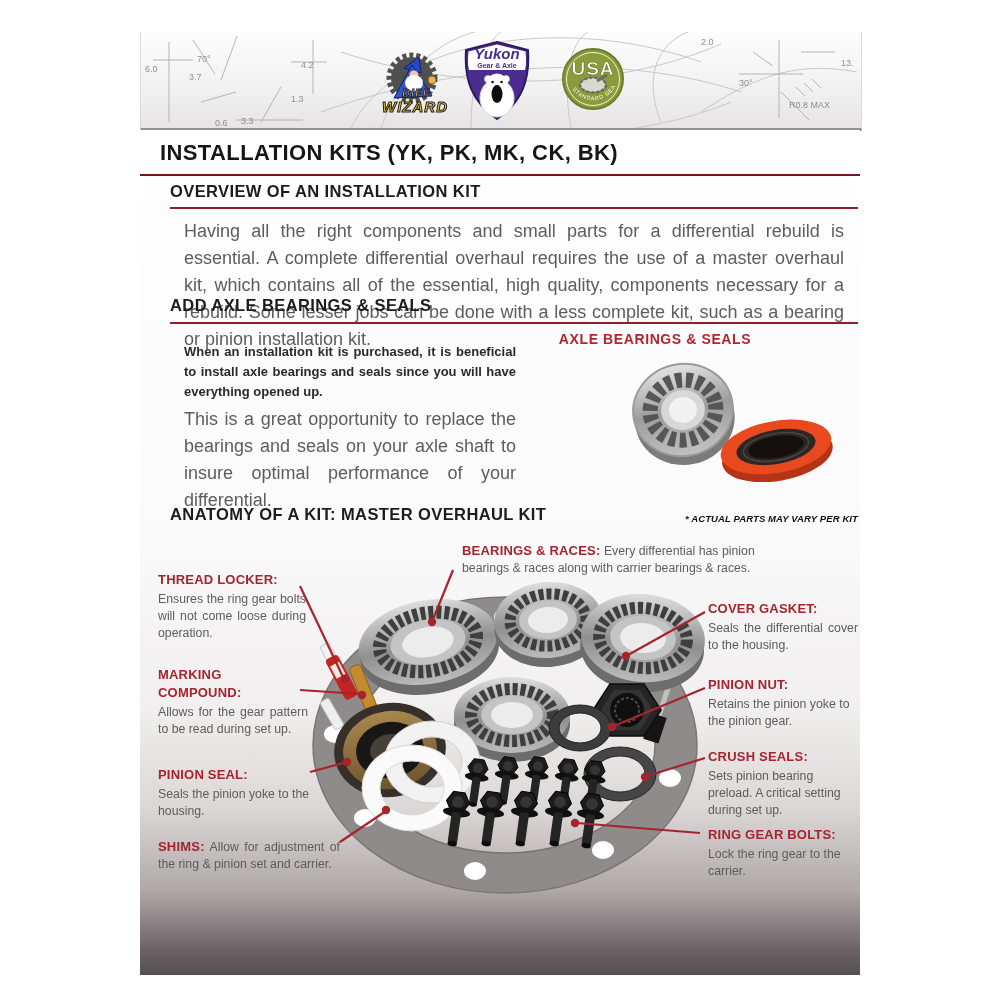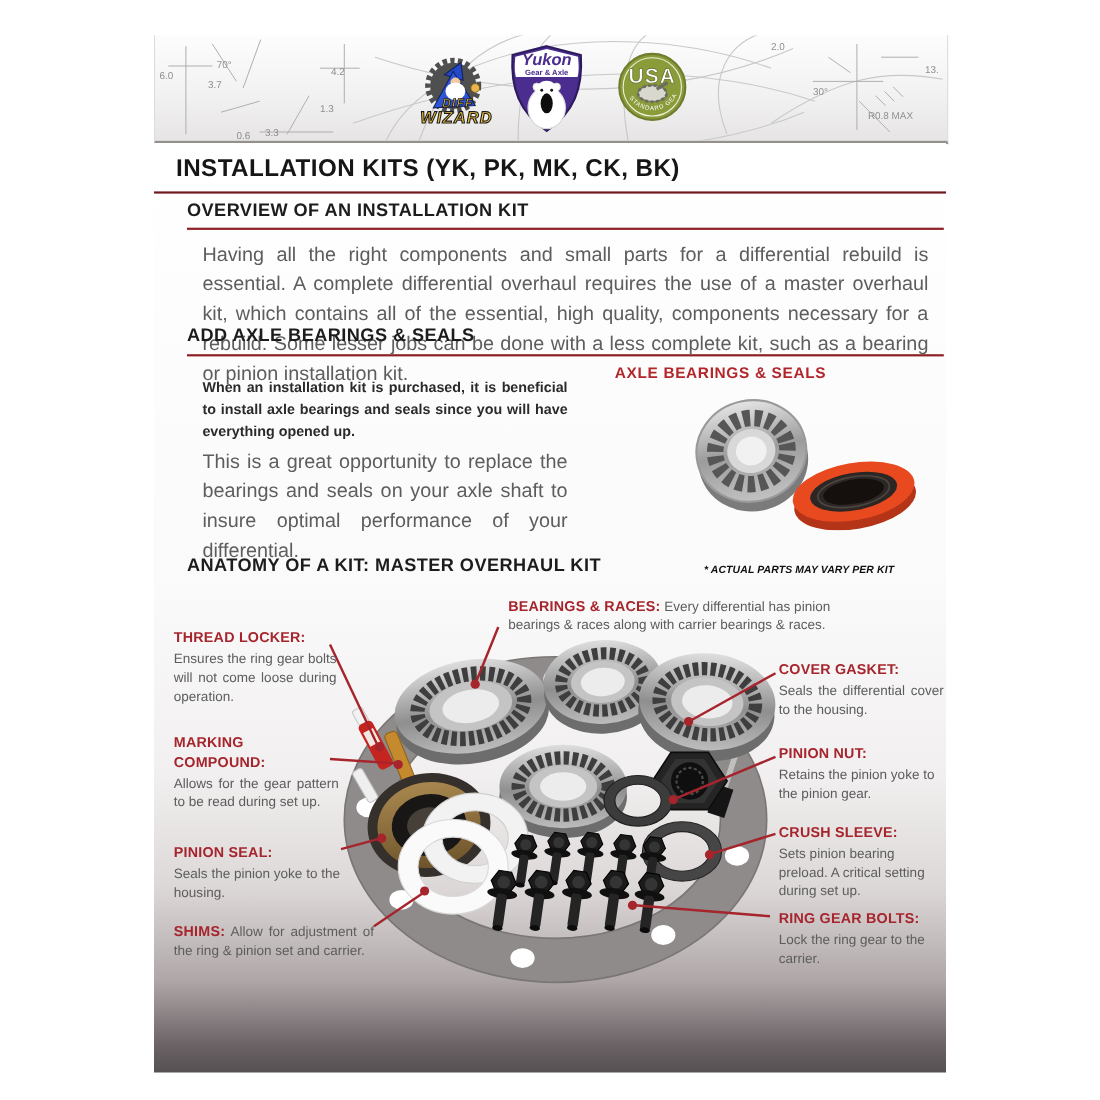--- a/index.html
+++ b/index.html
@@ -20,21 +20,21 @@
   .title-rule{position:absolute;left:0;top:44px;width:720px;height:2px;background:#6f191e;}
 
   .sec-heading{position:absolute;font-size:16.5px;font-weight:bold;color:#1c1c1c;letter-spacing:.4px;text-align:center;}
   .sec-rule{position:absolute;height:2px;background:#8e2025;}
 
   .body-text{position:absolute;font-size:18px;color:#5d5d5d;line-height:1.5;text-align:justify;}
   .bold-text{position:absolute;font-size:13px;color:#2a2a2a;font-weight:bold;line-height:1.55;text-align:justify;}
   .axle-img-label{position:absolute;left:390px;top:201px;width:250px;text-align:center;
     font-size:14px;font-weight:bold;color:#b2262b;letter-spacing:.6px;}
 
-  .anatomy-note{position:absolute;left:500px;top:383px;width:218px;text-align:left;
+  .anatomy-note{position:absolute;left:500px;top:383px;width:218px;text-align:right;
     font-size:9.5px;font-style:italic;font-weight:bold;color:#111;letter-spacing:.1px;}
 
   .diagram{position:absolute;left:0;top:400px;width:720px;height:430px;}
 
   .callout{position:absolute;line-height:1.38;font-size:12.3px;}
   .callout .c-label{color:#a6242c;font-weight:bold;font-size:13px;letter-spacing:.2px;}
   .callout .c-text{color:#5d5d5d;}
   .callout.stack .c-label{display:block;margin-bottom:2px;}
   .callout.justify{text-align:justify;}
 </style>
@@ -351,21 +351,21 @@
   </div>
   <div class="callout stack justify" style="left:568px;top:470px;width:150px;">
     <span class="c-label">COVER GASKET:</span>
     <span class="c-text">Seals the differential cover to the housing.</span>
   </div>
   <div class="callout stack" style="left:568px;top:546px;width:152px;">
     <span class="c-label">PINION NUT:</span>
     <span class="c-text">Retains the pinion yoke to the pinion gear.</span>
   </div>
   <div class="callout stack" style="left:568px;top:618px;width:140px;">
-    <span class="c-label">CRUSH SLEEVE:</span>
+    <span class="c-label">CRUSH SEALS:</span>
     <span class="c-text">Sets pinion bearing preload. A critical setting during set up.</span>
   </div>
   <div class="callout stack" style="left:568px;top:696px;width:155px;">
     <span class="c-label">RING GEAR BOLTS:</span>
     <span class="c-text">Lock the ring gear to the carrier.</span>
   </div>
 
 </div>
 
 </body></html>

